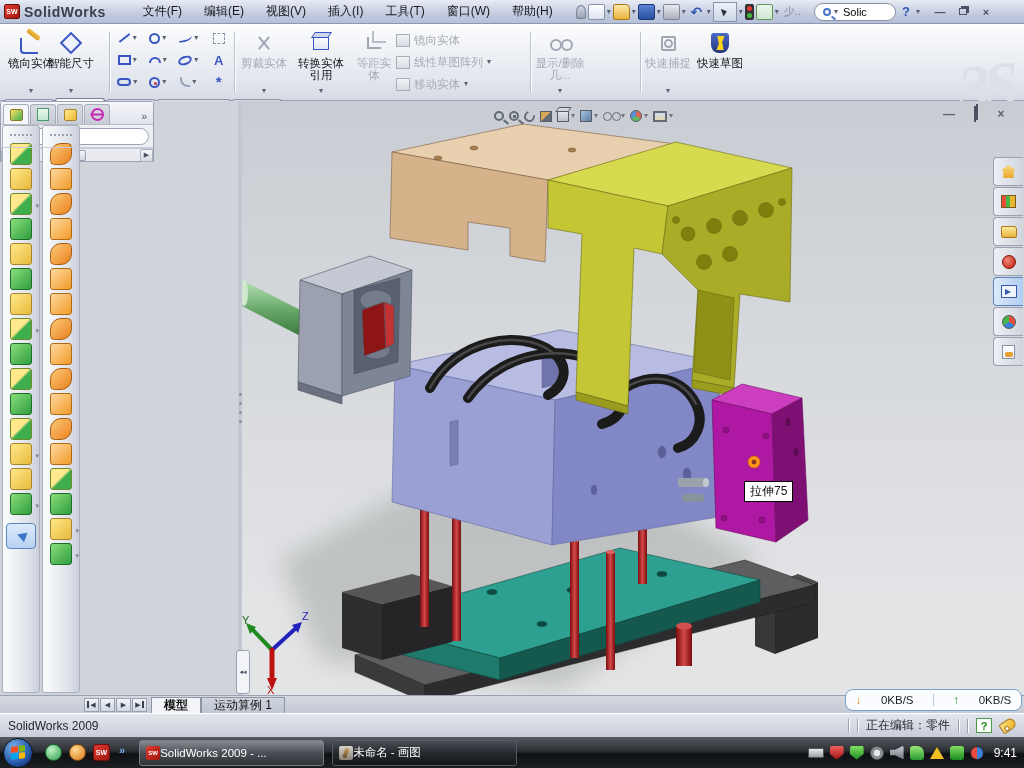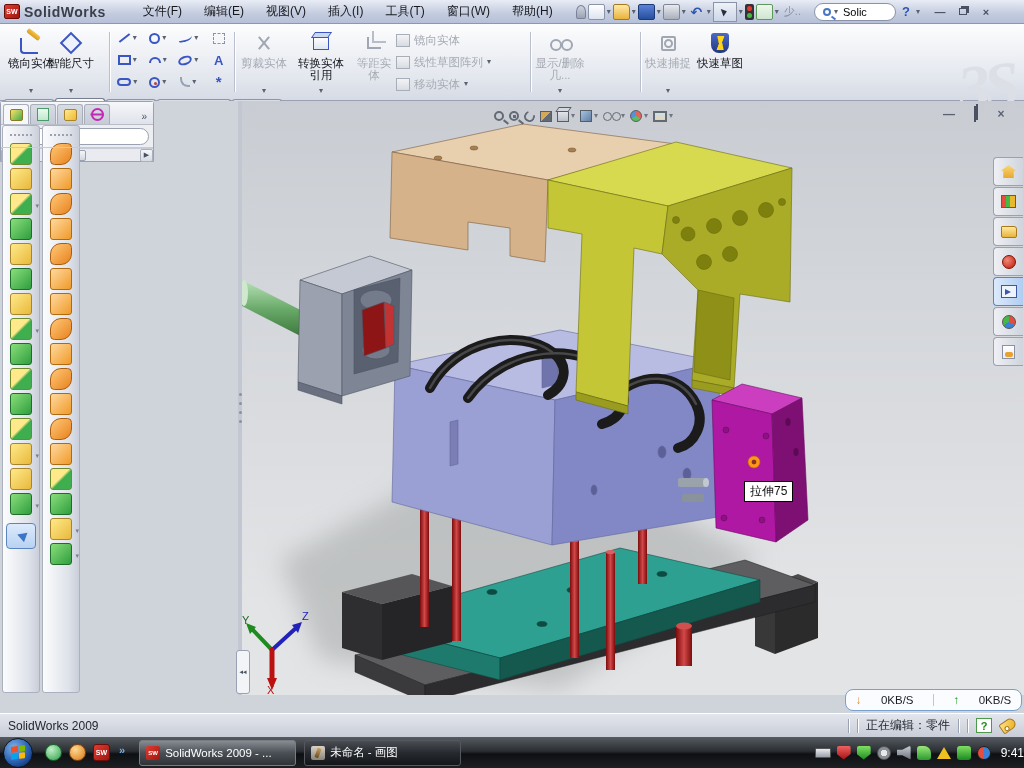--- a/index.html
+++ b/index.html
@@ -208,28 +208,28 @@
   #startorb{width:30px;height:30px;border-radius:50%;margin-left:3px;background:radial-gradient(circle at 35% 30%,#7ab0e8,#2458a8 60%,#0a1c3e);border:1px solid #0a1424;display:flex;align-items:center;justify-content:center;flex:none;}
   .flag{width:14px;height:13px;display:grid;grid-template-columns:1fr 1fr;grid-template-rows:1fr 1fr;gap:1px;transform:skewY(-6deg);}
   .flag i{border-radius:1px;}
   .f1{background:#f25022;}.f2{background:#7fba00;}.f3{background:#00a4ef;}.f4{background:#ffb900;}
   #quicklaunch{display:flex;align-items:center;gap:7px;margin-left:12px;}
   .ql{width:17px;height:17px;border-radius:3px;}
   .ql-msg{border-radius:50%;background:radial-gradient(circle at 35% 30%,#bff0c8,#2fa048);border:1px solid #1a6a2e;}
   .ql-or{background:radial-gradient(circle at 35% 30%,#ffd890,#d87818);border-radius:50%;border:1px solid #8a4a0e;}
   .ql-sw{background:linear-gradient(135deg,#e23b30,#9e1710);border:1px solid #6d0d08;color:#fff;font-size:7px;font-weight:bold;display:flex;align-items:center;justify-content:center;}
   .qlchev{color:#7ab0e8;font-size:11px;font-weight:bold;margin-left:2px;align-self:flex-start;}
-  .taskwin{height:26px;width:157px;margin-left:14px;border:1px solid #787d84;border-radius:3px;display:flex;align-items:center;gap:5px;padding:0 6px;color:#fff;font-size:11.5px;white-space:nowrap;overflow:hidden;}
+  .taskwin{height:26px;width:185px;margin-left:14px;border:1px solid #787d84;border-radius:3px;display:flex;align-items:center;padding:0 6px;color:#fff;font-size:11.5px;white-space:nowrap;overflow:hidden;}
   .taskwin.active{background:linear-gradient(#878c92,#4a4f55 50%,#303439);}
   .taskwin.idle{background:linear-gradient(#4a4e54,#26292e 50%,#141619);border-color:#55595f;margin-left:8px;}
   .twicon{width:14px;height:14px;flex:none;border-radius:2px;}
   .tw-sw{background:linear-gradient(135deg,#e23b30,#9e1710);color:#fff;font-size:6px;font-weight:bold;display:flex;align-items:center;justify-content:center;}
   .tw-paint{background:linear-gradient(#d8d2c8,#8a8478);position:relative;}
   .tw-paint::after{content:"";position:absolute;left:5px;top:2px;width:4px;height:10px;background:linear-gradient(#c8a060,#6a4a20);border-radius:1px;transform:rotate(20deg);}
-  #tray{margin-left:auto;display:flex;align-items:center;gap:6px;padding-right:0;}
+  #tray{margin-left:auto;display:flex;align-items:center;gap:6px;padding-right:7px;}
   .kbicon{width:16px;height:10px;background:linear-gradient(#e8eaee,#9aa0aa);border:1px solid #555;border-radius:1px;}
   .trico{width:14px;height:14px;border-radius:2px;}
   .tr-redshield{background:linear-gradient(#f06060,#a01010);clip-path:polygon(0 0,100% 0,100% 60%,50% 100%,0 60%);}
   .tr-greenshield{background:linear-gradient(#80e060,#1a8a20);clip-path:polygon(0 0,100% 0,100% 60%,50% 100%,0 60%);}
   .tr-gear{background:radial-gradient(circle,#e8e8e8 35%,#8a8f98 36%);border-radius:50%;border:1px solid #555;}
   .tr-speaker{background:linear-gradient(#c8ccd4,#6a7078);clip-path:polygon(0 30%,40% 30%,100% 0,100% 100%,40% 70%,0 70%);}
   .tr-phone{background:linear-gradient(#9ae878,#2a9a30);border-radius:3px 50% 3px 3px;}
   .tr-warn{width:0;height:0;border-left:7px solid transparent;border-right:7px solid transparent;border-bottom:12px solid #f0c020;border-radius:0;}
   .tr-plus{background:linear-gradient(#80e060,#1a8a20);border-radius:3px;}
   .tr-ball{background:conic-gradient(#3a82d8 0 180deg,#e84c3d 180deg);border-radius:50%;border:1px solid #222;}
@@ -756,20 +756,30 @@
       <div class="splitdots">
           <span class="sdot"></span>
           <span class="sdot"></span>
           <span class="sdot"></span>
           <span class="sdot"></span>
         </div>
     </div>
     <div id="panectl" class="abs">◂◂</div>
   </div>
 
+  <div id="modeltabs" class="abs">
+    <div class="vcr">
+      <span class="vcrb bar-l">◀</span>
+      <span class="vcrb">◀</span>
+      <span class="vcrb">▶</span>
+      <span class="vcrb bar-r">▶</span>
+    </div>
+    <div class="mtab active" style="margin-left:4px;">模型</div>
+    <div class="mtab">运动算例 1</div>
+  </div>
 
   <div id="statusbar" class="abs">
     <span>SolidWorks 2009</span>
     <div id="statusright">
       <span class="ssep"></span>
         <span class="ssep"></span>
       <span>正在编辑：零件</span>
       <span class="ssep"></span>
         <span class="ssep"></span>
       <span class="qbadge">?</span>

